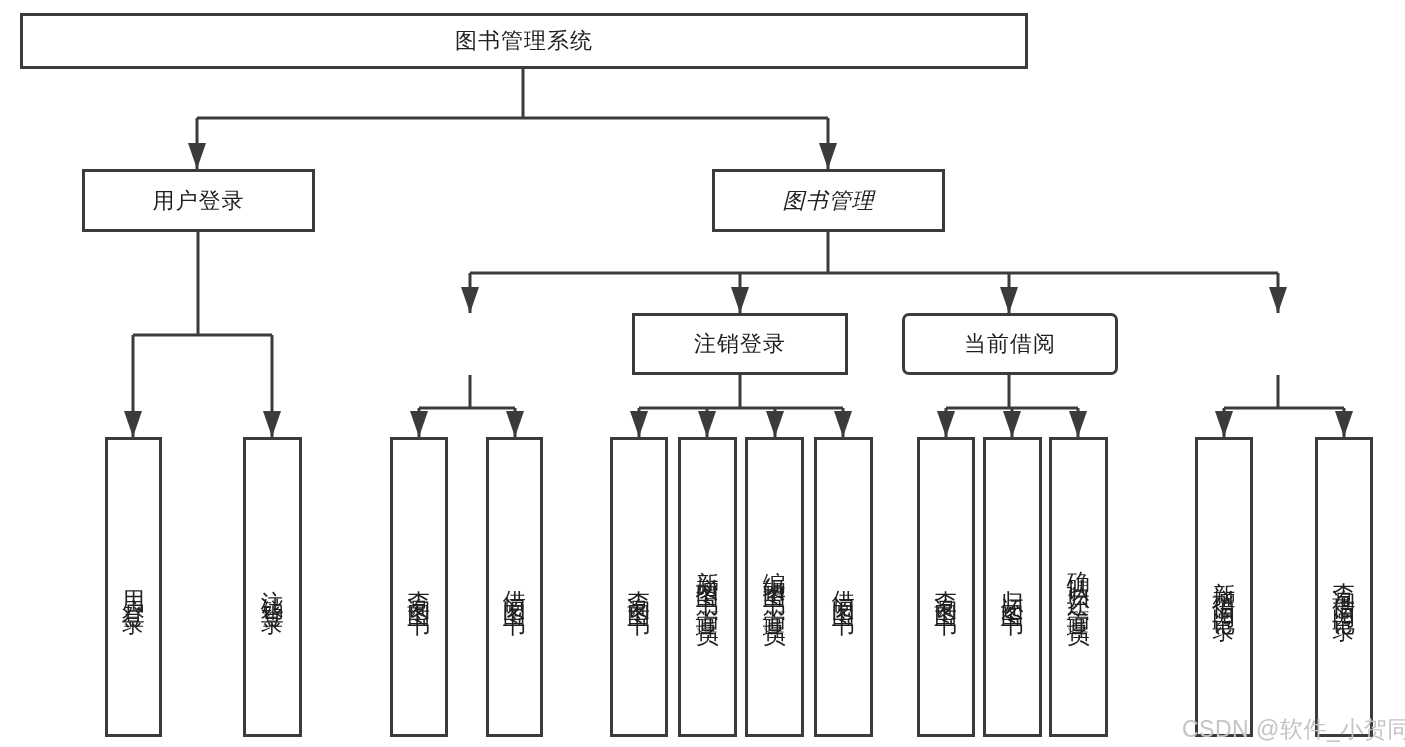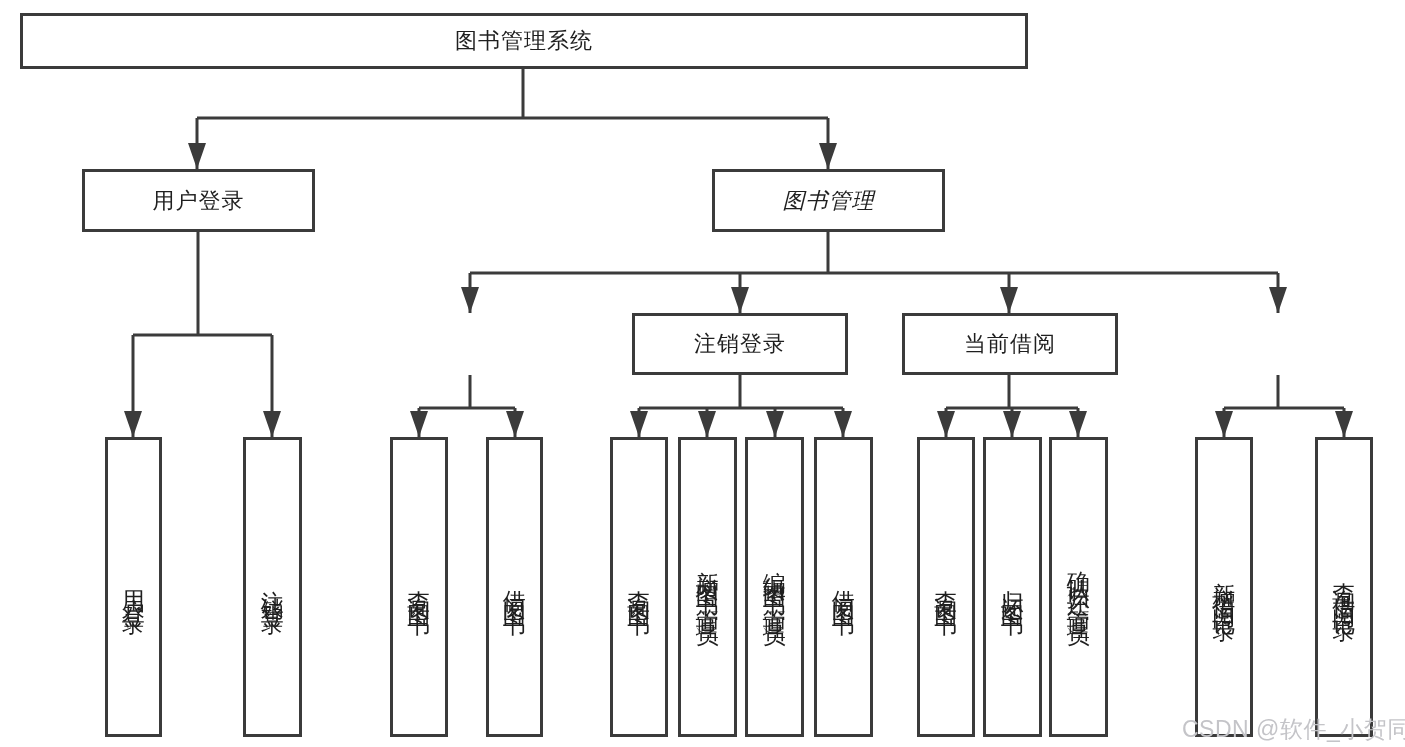--- a/index.html
+++ b/index.html
@@ -112,21 +112,21 @@
       <path d="M1344 408 V437" marker-end="url(#arrow)"></path>
     </g>
   </svg>
 
   <div class="node" style="left:20px;top:13px;width:1008px;height:56px;">图书管理系统</div>
 
   <div class="node" style="left:82px;top:169px;width:233px;height:63px;">用户登录</div>
   <div class="node" style="left:712px;top:169px;width:233px;height:63px;font-style:italic;">图书管理</div>
 
   <div class="node" style="left:632px;top:313px;width:216px;height:62px;">注销登录</div>
-  <div class="node" style="left:902px;top:313px;width:216px;height:62px;">当前借阅</div>
+  <div class="node" style="left:902px;top:313px;width:216px;height:62px;border-radius:7px;">当前借阅</div>
 
   <div class="leaf" style="left:105px;width:57px;">
     <span>用户登录</span>
   </div>
   <div class="leaf" style="left:243px;width:59px;">
     <span>注销登录</span>
   </div>
 
   <div class="leaf" style="left:390px;width:58px;">
     <span>查询图书</span>

